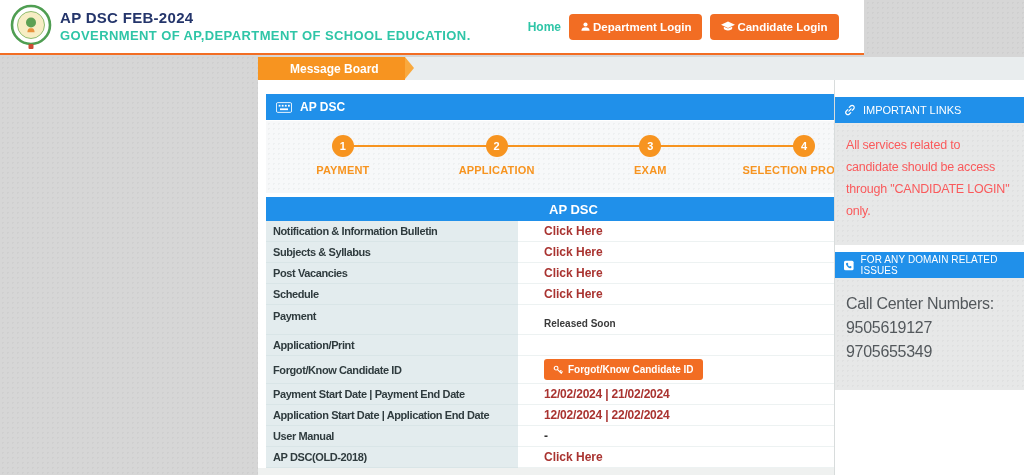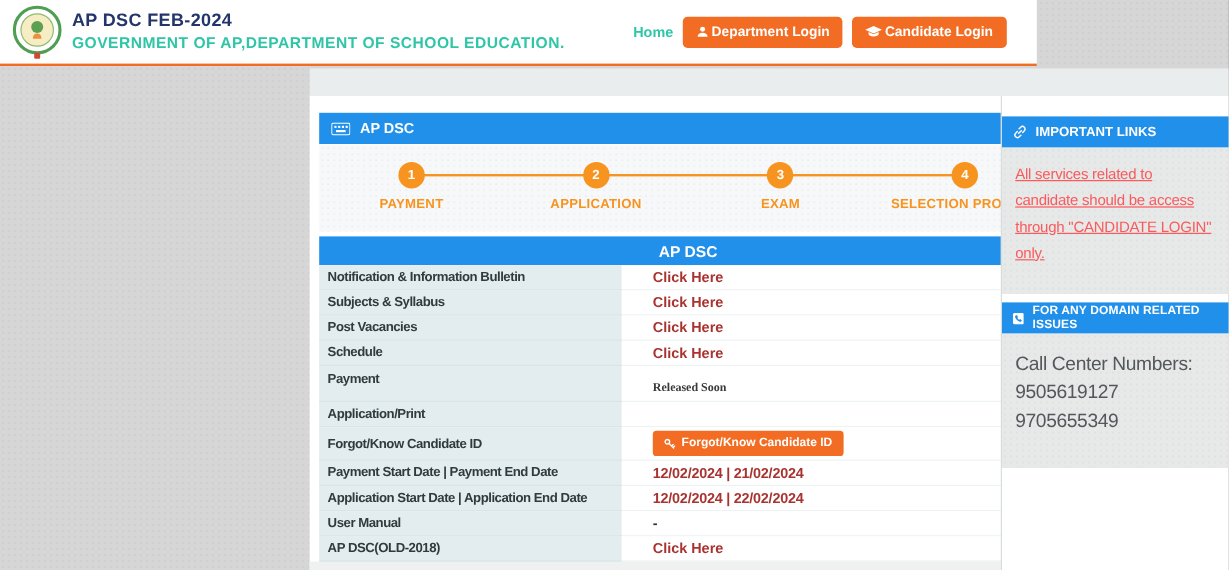--- a/index.html
+++ b/index.html
@@ -44,35 +44,35 @@
   .table-header{margin-top:4px;height:24px;background:var(--blue);color:#fff;font-size:13px;font-weight:bold;
     display:flex;align-items:center;justify-content:center;}
   .t-row{display:flex;min-height:21px;background:#fff;border-bottom:1px solid #edf2f2;}
   .t-row[data-type="text"]{min-height:30px;}
   .t-row[data-type="button"]{min-height:28px;}
   .t-label{width:252px;background:#e3ecee;border-bottom:1px solid #d9e5e7;margin-bottom:-1px;
     padding:3px 16px 3px 7px;font-size:11px;font-weight:bold;color:#2f3b3e;letter-spacing:-0.4px;
     white-space:nowrap;overflow:hidden;display:flex;align-items:center;}
   .t-value{flex:1;padding:2px 6px 2px 26px;display:flex;align-items:center;}
   .val-link{color:var(--link-red);font-weight:bold;font-size:12px;cursor:pointer;}
-  .val-text{font-size:10px;font-weight:bold;color:#3a3a3a;align-self:flex-end;padding-bottom:3px;font-family:Liberation Serif, serif;}
+  .val-text{font-size:10px;font-weight:bold;color:#3a3a3a;align-self:flex-end;padding-bottom:3px;}
   .t-row[data-type="text"] .t-label{align-items:flex-start;padding-top:5px;}
   .val-date{color:var(--link-red);font-weight:bold;font-size:12px;letter-spacing:-0.2px;}
   .val-dash{font-size:12px;color:#333;font-weight:bold;}
   .forgot-btn{background:var(--orange-btn);border:none;color:#fff;font-size:10px;font-weight:bold;border-radius:3px;
     height:21px;padding:0 9px;display:inline-flex;align-items:center;gap:5px;cursor:pointer;}
   .panel-footer{height:20px;background:#eff1f0;margin:0 -6px 0 -8px;}
 
   
   .sidebar{position:absolute;left:834px;top:80px;width:190px;height:395px;background:#fff;border-left:1px solid #d8dcdc;padding-top:17px;}
-  .sb-bar{height:26px;background:var(--blue);color:#fff;display:flex;align-items:center;gap:7px;padding:0 9px;font-weight:bold;}
+  .sb-bar{height:26px;background:var(--blue);color:#fff;display:flex;align-items:center;gap:7px;padding:0 9px;font-weight:normal;}
   .sb-bar1{font-size:11px;}
   .sb-bar2{font-size:10px;margin-top:7px;letter-spacing:.1px;}
   .sb-body{background:#e7e8e8;background-image:radial-gradient(#e0e1e1 1px, transparent 1px);background-size:5px 5px;}
-  .sb-body1{height:122px;padding:12px 11px;font-size:12.5px;letter-spacing:-0.2px;line-height:1.75;color:var(--alert-red);text-decoration:underline;}
+  .sb-body1{height:122px;padding:12px 11px;font-size:12.5px;letter-spacing:-0.2px;line-height:1.75;color:var(--alert-red);}
   .sb-body2{height:112px;padding:14px 11px;font-size:16px;letter-spacing:-0.3px;color:#53585c;line-height:1.5;white-space:nowrap;}
   .call-time{padding:9px 3px 0 3px;font-size:11px;letter-spacing:-0.2px;line-height:1.55;color:#fb4747;}
 </style>
 </head>
 <body>
 
 <div class="screen">
 
   <div class="top-header">
     <svg class="logo" viewBox="0 0 44 46">
@@ -97,20 +97,23 @@
     <button class="hbtn">
       <svg width="14" height="11" viewBox="0 0 20 14">
         <path d="M10 0L0 4.5l10 4.5 10-4.5z" fill="#fff"></path>
         <path d="M4 7.2V10c0 1.4 2.7 2.6 6 2.6s6-1.2 6-2.6V7.2L10 10z" fill="#fff"></path>
       </svg>
       <span>Candidate Login</span>
     </button>
   </div>
 
   <div class="tab-strip"></div>
+  <div class="msg-tab">
+    <span>Message Board</span>
+  </div>
 
   <div class="main-panel">
     <div class="panel-bar">
       <svg width="16" height="11" viewBox="0 0 18 12">
         <rect x="0.5" y="0.5" width="17" height="11" rx="1.5" fill="none" stroke="#fff"></rect>
         <g fill="#fff">
             <rect x="3" y="3" width="2" height="2"></rect>
             <rect x="6.5" y="3" width="2" height="2"></rect>
         <rect x="10" y="3" width="2" height="2"></rect>
             <rect x="13.5" y="3" width="2" height="2"></rect>

